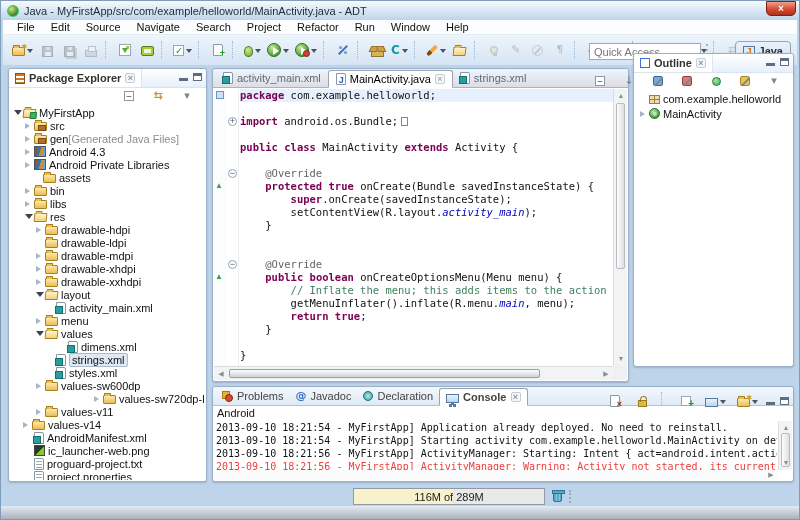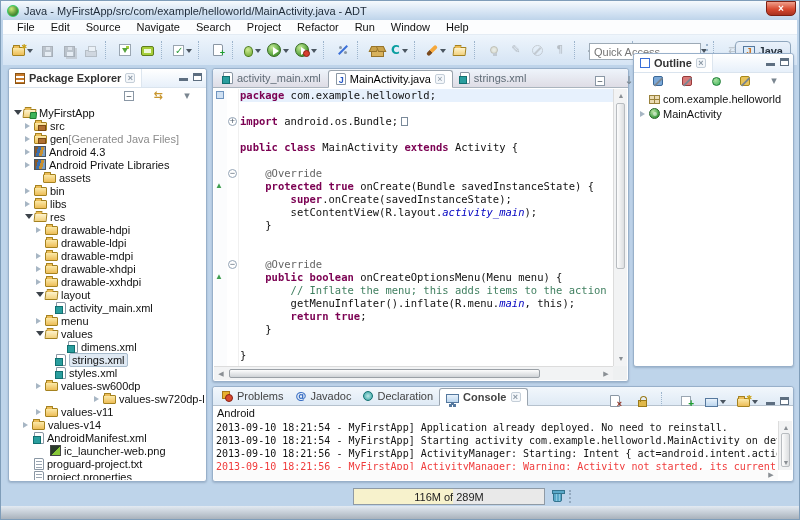--- a/index.html
+++ b/index.html
@@ -519,21 +519,21 @@
             <span class="exp-c"></span>
           </span>
           <span class="ic ic-folder"></span>
           <span class="tlabel">values-v14</span>
         </div>
         <div class="trow" style="padding-left: 14px;">
           <span class="exp"></span>
           <span class="ic ic-xml"></span>
           <span class="tlabel">AndroidManifest.xml</span>
         </div>
-        <div class="trow" style="padding-left: 30px;">
+        <div class="trow" style="padding-left: 14px;">
           <span class="exp"></span>
           <span class="ic ic-img"></span>
           <span class="tlabel">ic_launcher-web.png</span>
         </div>
         <div class="trow" style="padding-left: 14px;">
           <span class="exp"></span>
           <span class="ic ic-txt"></span>
           <span class="tlabel">proguard-project.txt</span>
         </div>
         <div class="trow" style="padding-left: 14px;">
@@ -581,21 +581,21 @@
           <div class="cline"><span class="tk-a">    @Override</span></div>
           <div class="cline"><span>    </span><span class="tk-k">protected</span><span> </span><span class="tk-k">true</span><span> onCreate(Bundle savedInstanceState) {</span></div>
           <div class="cline"><span>        </span><span class="tk-k">super</span><span>.onCreate(savedInstanceState);</span></div>
           <div class="cline"><span>        setContentView(R.layout.</span><span class="tk-f">activity_main</span><span>);</span></div>
           <div class="cline"><span>    }</span></div>
           <div class="cline"></div>
           <div class="cline"></div>
           <div class="cline"><span class="tk-a">    @Override</span></div>
           <div class="cline"><span>    </span><span class="tk-k">public</span><span> </span><span class="tk-k">boolean</span><span> onCreateOptionsMenu(Menu menu) {</span></div>
           <div class="cline"><span class="tk-c">        // Inflate the menu; this adds items to the action bar if it</span></div>
-          <div class="cline"><span>        getMenuInflater().inflate(R.menu.</span><span class="tk-f">main</span><span>, this);</span></div>
+          <div class="cline"><span>        getMenuInflater().inflate(R.menu.</span><span class="tk-f">main</span><span>, menu);</span></div>
           <div class="cline"><span>        </span><span class="tk-k">return</span><span> </span><span class="tk-k">true</span><span>;</span></div>
           <div class="cline"><span>    }</span></div>
           <div class="cline"></div>
           <div class="cline"><span>}</span></div>
         </div>
       <div class="vsb">
         <span class="sbarrow" style="top:0;">▲</span>
         <div class="vthumb" style="top:14px;height:60%;"></div>
         <span class="sbarrow" style="bottom:0;">▼</span>
       </div>

